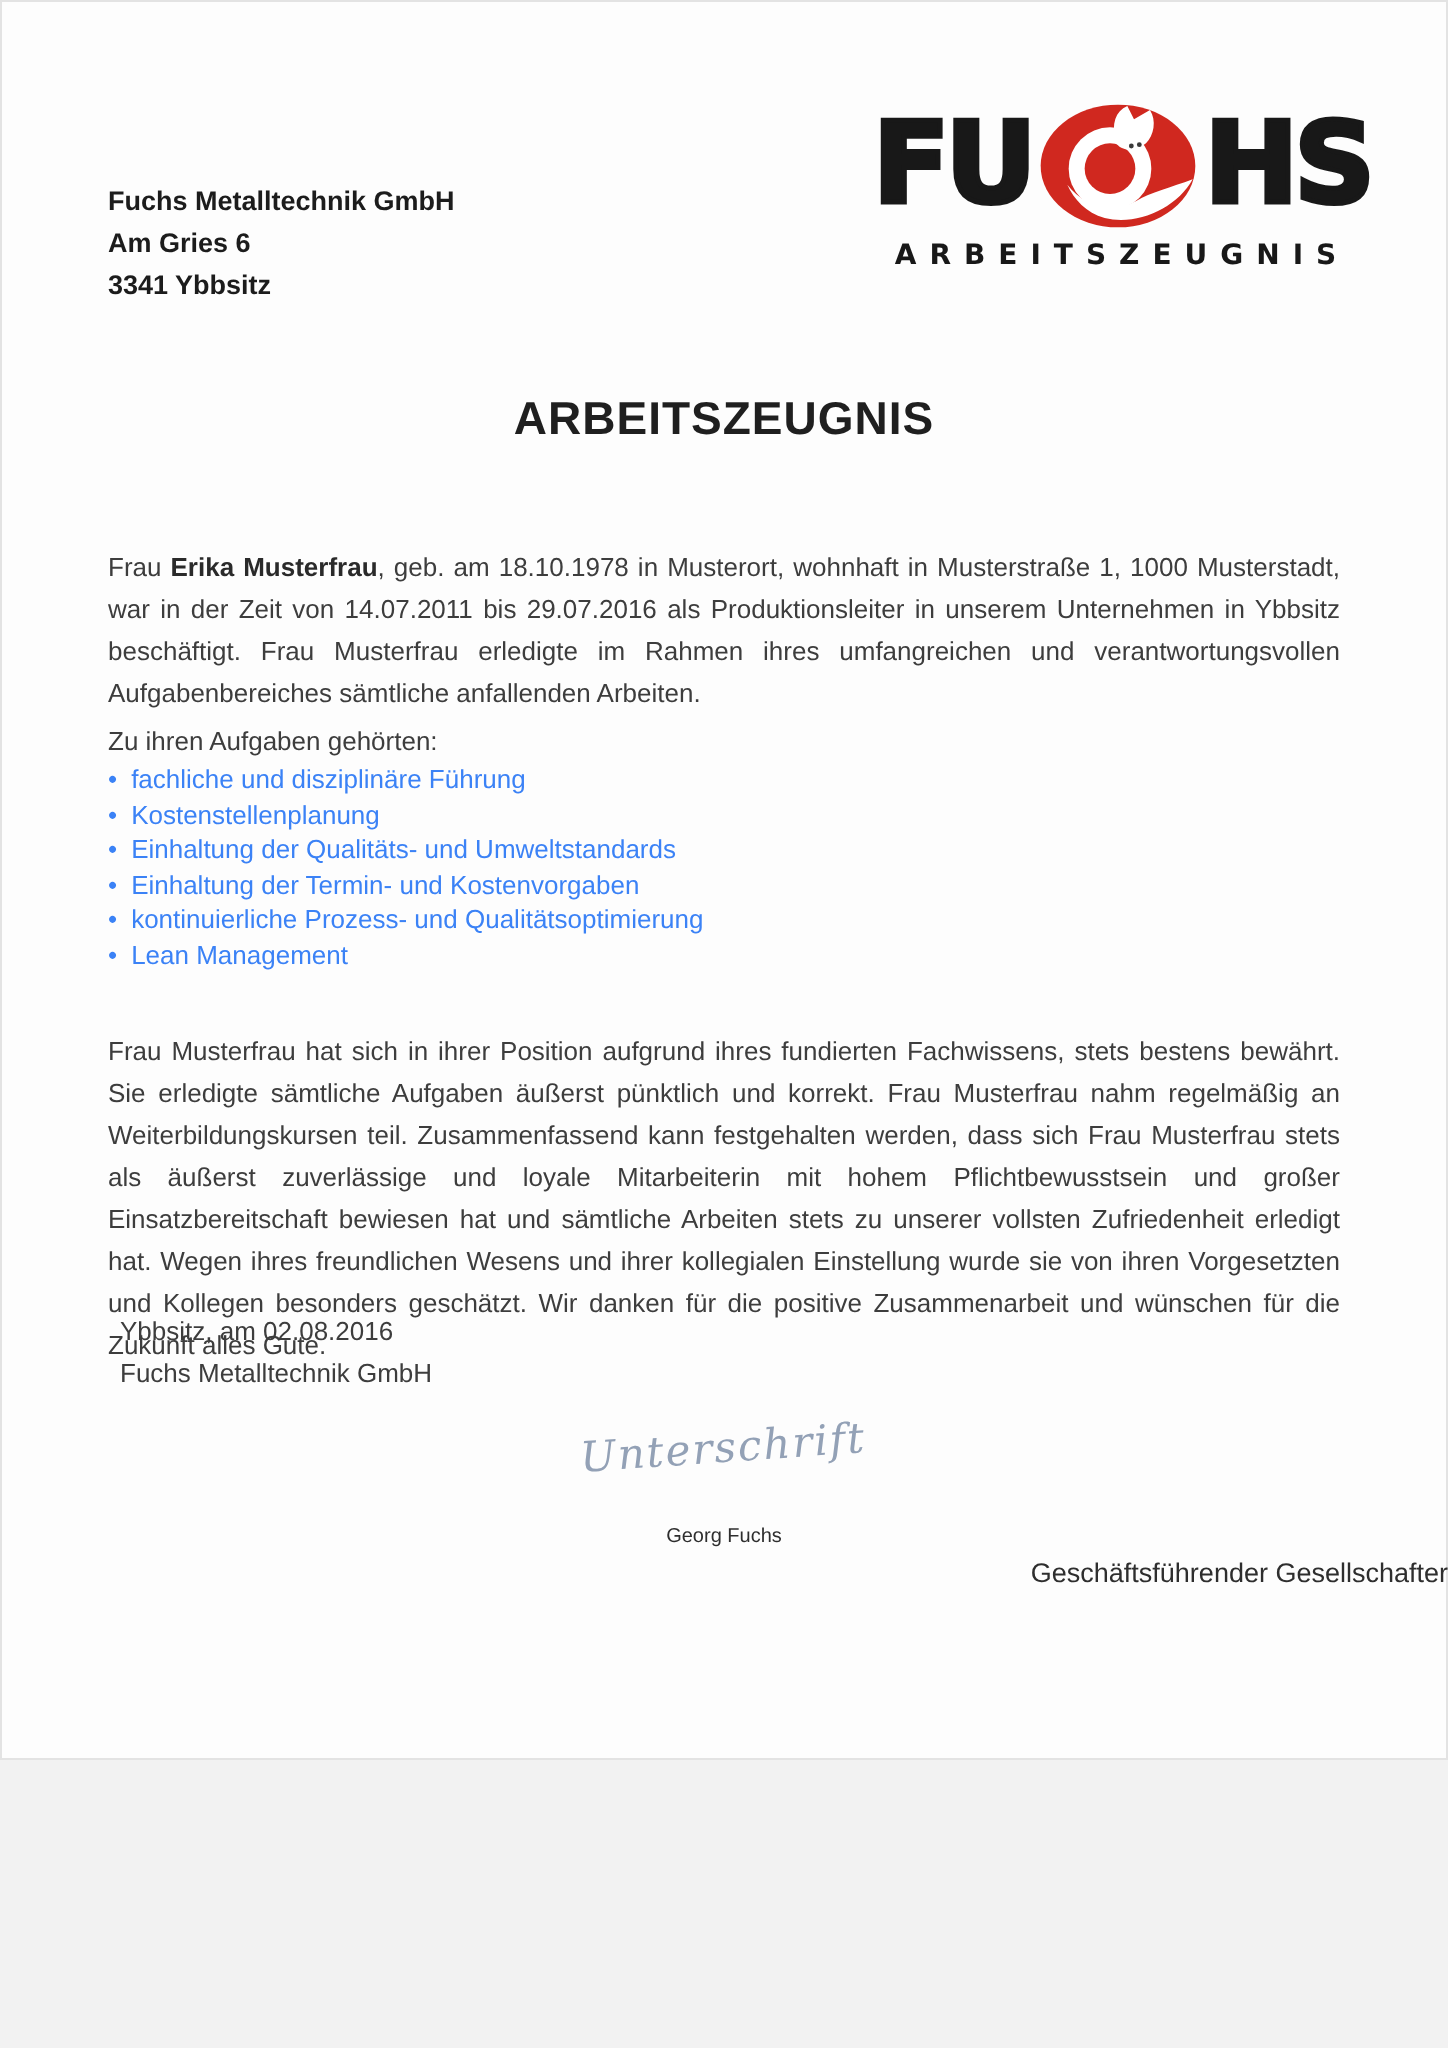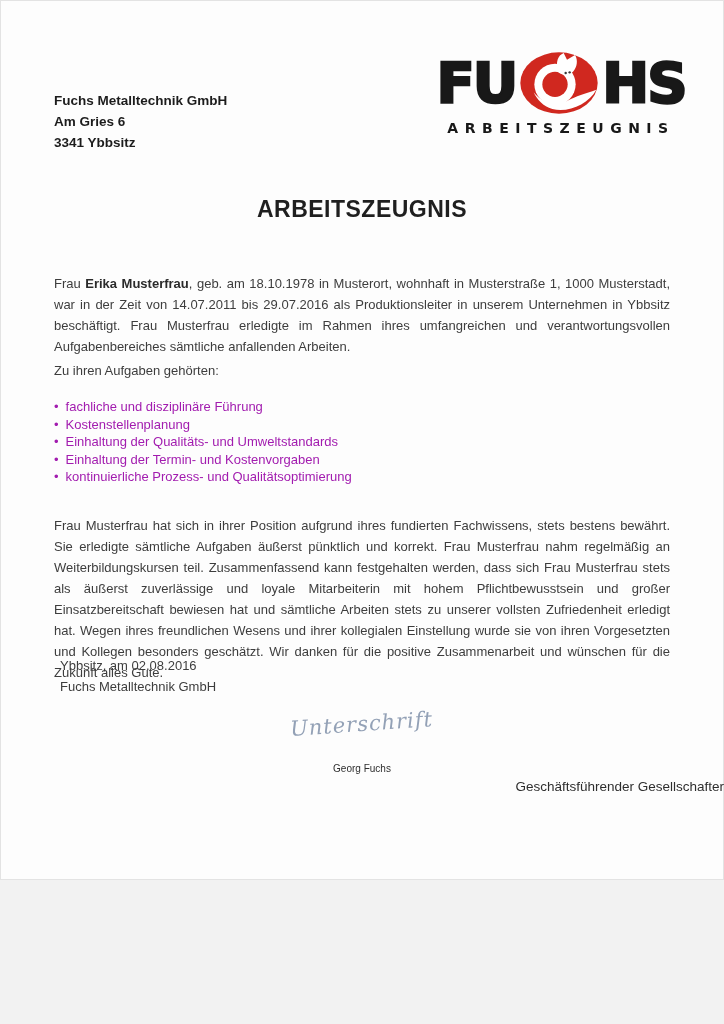--- a/index.html
+++ b/index.html
@@ -45,21 +45,21 @@
     font-size:13px; line-height:21px; text-align:justify; color:#3d3d3d;
   }
   .p-intro { top:273px; }
   .bold-name { font-weight:bold; color:#2a2a2a; }
   .duties-heading {
     position:absolute; left:54px; top:362px;
     font-size:13px; line-height:18px; color:#3d3d3d;
   }
   .duties-list {
     position:absolute; left:54px; top:381px;
-    list-style:none; font-size:13px; line-height:17.5px; color:#a21caf;margin-top:17px;
+    list-style:none; font-size:13px; line-height:17.5px; color:#3b82f6;
   }
   .duties-list li::before { content:"•"; margin-right:7px; }
   .p-assessment { top:515px; }
   .closing {
     position:absolute; left:60px; top:655px;
     font-size:13px; line-height:21px; color:#3d3d3d;
   }
   
   .signature-block { position:absolute; left:0; top:712px; width:724px; text-align:center; }
   .signature-script {
@@ -125,20 +125,21 @@
 
   <p class="para p-intro"><span>Frau </span><span class="bold-name">Erika Musterfrau</span><span>, geb. am 18.10.1978 in Musterort, wohnhaft in Musterstraße 1, 1000 Musterstadt, war in der Zeit von 14.07.2011 bis 29.07.2016 als Produktionsleiter in unserem Unternehmen in Ybbsitz beschäftigt. Frau Musterfrau erledigte im Rahmen ihres umfangreichen und verantwortungsvollen Aufgabenbereiches sämtliche anfallenden Arbeiten.</span></p>
 
   <div class="duties-heading">Zu ihren Aufgaben gehörten:</div>
   <ul class="duties-list">
     <li>fachliche und disziplinäre Führung</li>
     <li>Kostenstellenplanung</li>
     <li>Einhaltung der Qualitäts- und Umweltstandards</li>
     <li>Einhaltung der Termin- und Kostenvorgaben</li>
     <li>kontinuierliche Prozess- und Qualitätsoptimierung</li>
+    <li>Lean Management</li>
   </ul>
 
   <p class="para p-assessment">Frau Musterfrau hat sich in ihrer Position aufgrund ihres fundierten Fachwissens, stets bestens bewährt. Sie erledigte sämtliche Aufgaben äußerst pünktlich und korrekt. Frau Musterfrau nahm regelmäßig an Weiterbildungskursen teil. Zusammenfassend kann festgehalten werden, dass sich Frau Musterfrau stets als äußerst zuverlässige und loyale Mitarbeiterin mit hohem Pflichtbewusstsein und großer Einsatzbereitschaft bewiesen hat und sämtliche Arbeiten stets zu unserer vollsten Zufriedenheit erledigt hat. Wegen ihres freundlichen Wesens und ihrer kollegialen Einstellung wurde sie von ihren Vorgesetzten und Kollegen besonders geschätzt. Wir danken für die positive Zusammenarbeit und wünschen für die Zukunft alles Gute.</p>
 
   <div class="closing">
     <div>Ybbsitz, am 02.08.2016</div>
     <div>Fuchs Metalltechnik GmbH</div>
   </div>
 
   <div class="signature-block">

